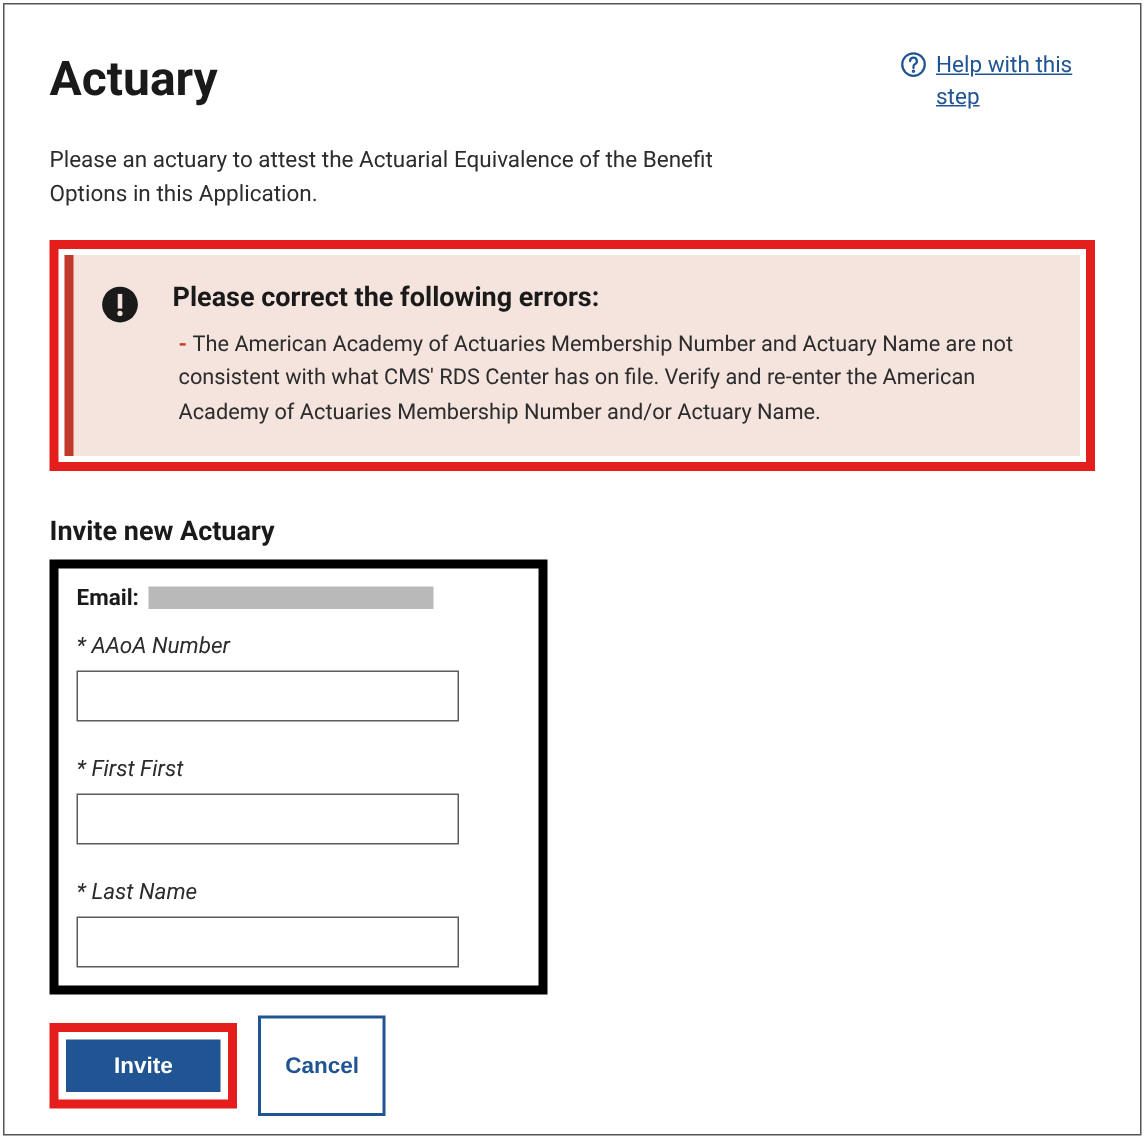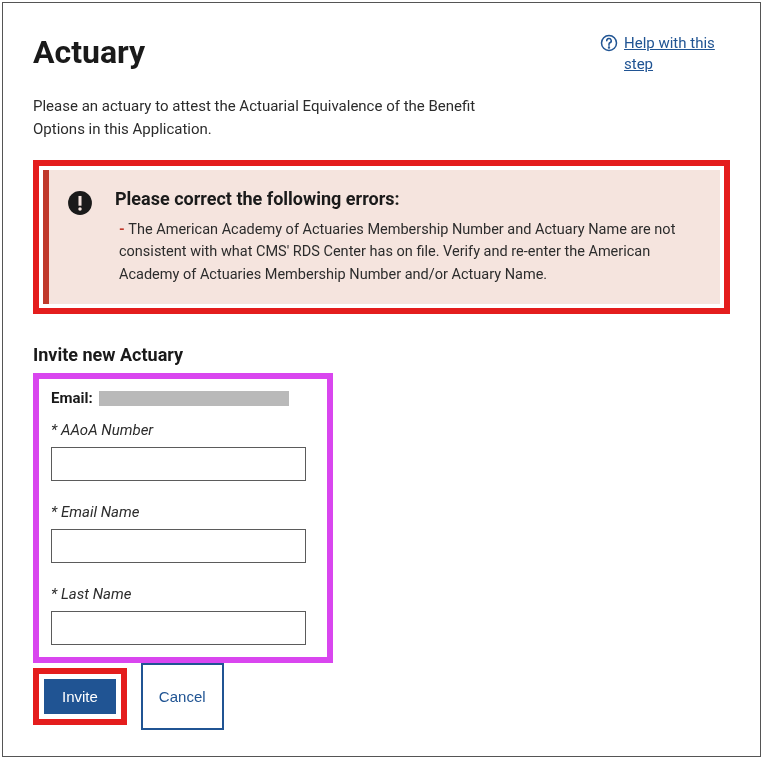--- a/index.html
+++ b/index.html
@@ -91,23 +91,24 @@
       color: #c0392b;
       font-weight: 700;
     }
     .section-title {
       font-size: 18px;
       font-weight: 700;
       color: #1a1a1a;
       margin-bottom: 8px;
     }
     .form-highlight {
-      border: 6px solid #d946ef;
+      border: 6px solid #000000;
       padding: 10px 12px 12px 12px;
-      width: 300px;
+      width: 332px;
+      margin-bottom: 14px;
     }
     .email-row {
       display: flex;
       align-items: center;
       gap: 6px;
       margin-bottom: 14px;
     }
     .email-label {
       font-size: 15px;
       font-weight: 700;
@@ -145,33 +146,33 @@
     }
     .invite-highlight {
       border: 6px solid #e41d1d;
       padding: 5px;
       display: inline-block;
     }
     .btn-primary {
       background: #205493;
       color: #fff;
       border: none;
-      padding: 9px 18px;
-      font-size: 15px;
-      font-weight: 400;
+      padding: 9px 32px;
+      font-size: 15px;
+      font-weight: 700;
       cursor: pointer;
       text-align: center;
     }
     .btn-secondary {
       background: #fff;
       color: #205493;
       border: 2px solid #205493;
       padding: 23px 16px;
       font-size: 15px;
-      font-weight: 400;
+      font-weight: 700;
       cursor: pointer;
     }
   </style>
 </head>
 <body>
 
 <div class="container">
 
   <div class="header-row">
     <h1 class="page-title">Actuary</h1>
@@ -210,21 +211,21 @@
       <span class="email-label">Email:</span>
       <span class="email-redacted"></span>
     </div>
 
     <div class="form-group">
       <label class="field-label">* AAoA Number</label>
       <input type="text" class="text-input" value="" style="">
     </div>
 
     <div class="form-group">
-      <label class="field-label">* Email Name</label>
+      <label class="field-label">* First First</label>
       <input type="text" class="text-input" value="" style="">
     </div>
 
     <div class="form-group">
       <label class="field-label">* Last Name</label>
       <input type="text" class="text-input" value="" style="">
     </div>
   </div>
 
   <div class="button-row">

